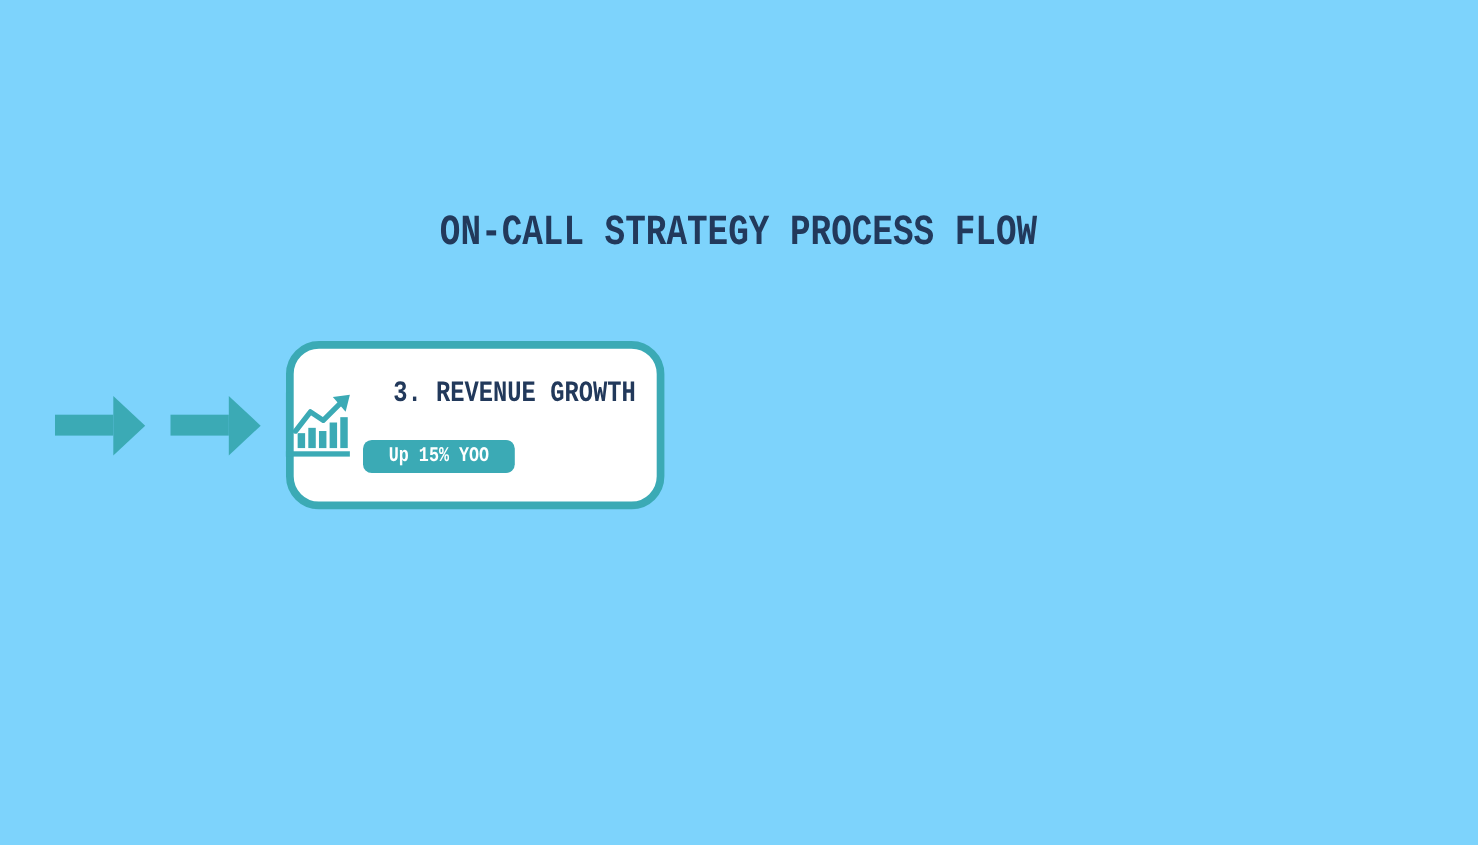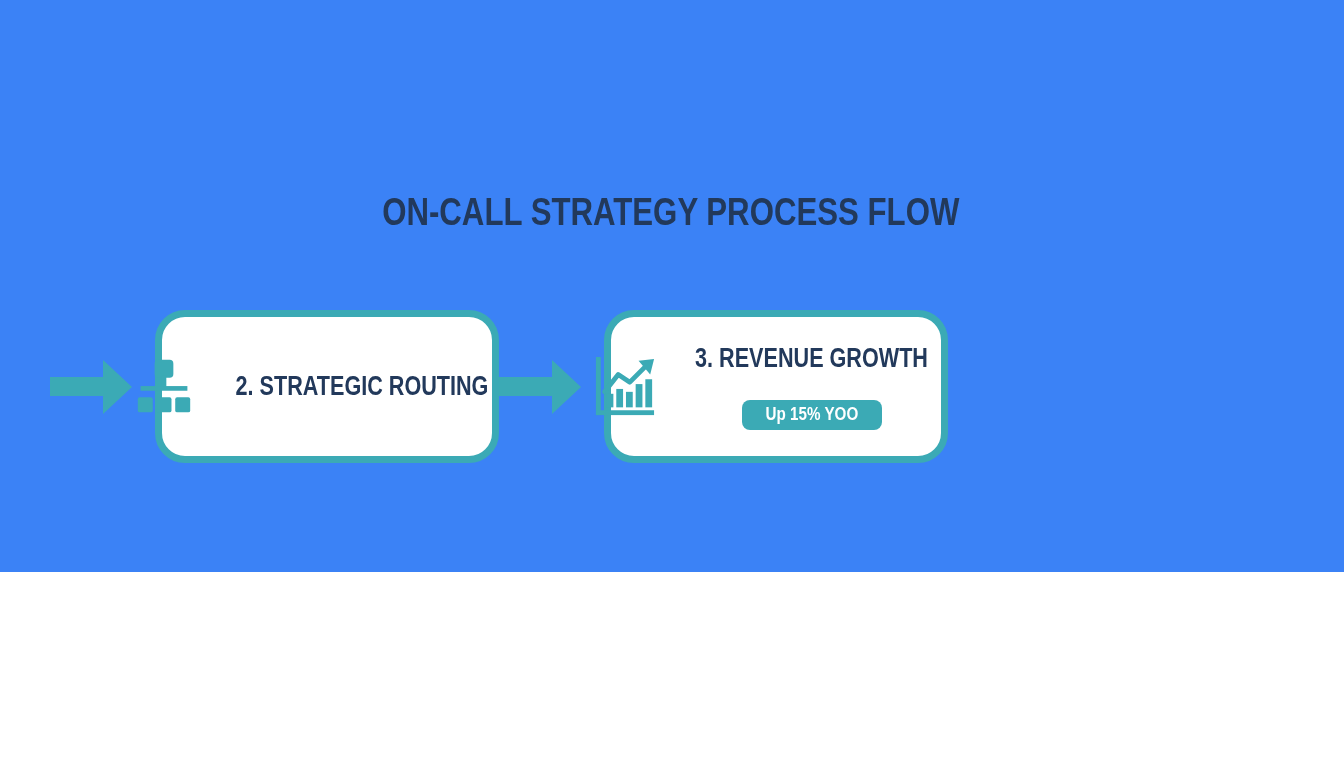--- a/index.html
+++ b/index.html
@@ -7,22 +7,23 @@
     padding: 0;
     width: 1344px;
     height: 768px;
     background: #ffffff;
     overflow: hidden;
     font-family: "Liberation Sans", sans-serif;
   }
   .canvas {
     position: relative;
     width: 1344px;
-    height: 572px;
-    background: #3b82f6;
+    height: 768px;
+    background: #7dd3fc;
+    font-family: Liberation Mono, monospace;
   }
   .title {
     position: absolute;
     top: 190px;
     left: 50px;
     width: 1242px;
     text-align: center;
     margin: 0;
     font-size: 39px;
     line-height: 44px;
@@ -82,21 +83,21 @@
   .arrow .head {
     width: 0;
     height: 0;
     border-left: 29px solid #3BAAB5;
     border-top: 27px solid transparent;
     border-bottom: 27px solid transparent;
   }
   .step-col {
     display: flex;
     flex-direction: column;
-    align-items: center;
+    align-items: flex-start;
     gap: 24px;
   }
   .badge {
     margin-top: 2px;
     background: #3BAAB5;
     color: #ffffff;
     font-size: 19px;
     font-weight: bold;
     padding: 3px 12px 5px 12px;
     border-radius: 8px;
@@ -112,33 +113,20 @@
   <h1 class="title"><span class="condensed">ON-CALL STRATEGY PROCESS FLOW</span></h1>
 
   <div class="flow">
 
 
     <div class="arrow">
       <div class="shaft"></div>
       <div class="head"></div>
     </div>
 
-    <div class="step-box">
-      <span class="icon-wrap">
-        <svg width="60" height="58" viewBox="0 0 64 62">
-          <rect x="22" y="2" width="20" height="19" rx="4" fill="#3BAAB5"></rect>
-          <rect x="29.5" y="19" width="5" height="15" fill="#3BAAB5"></rect>
-          <rect x="7" y="30" width="50" height="5" fill="#3BAAB5"></rect>
-          <rect x="4" y="42" width="16" height="16" rx="2" fill="#3BAAB5"></rect>
-          <rect x="24" y="42" width="16" height="16" rx="2" fill="#3BAAB5"></rect>
-          <rect x="44" y="42" width="16" height="16" rx="2" fill="#3BAAB5"></rect>
-        </svg>
-      </span>
-      <span class="step-label condensed">2. STRATEGIC ROUTING</span>
-    </div>
 
     <div class="arrow">
       <div class="shaft"></div>
       <div class="head"></div>
     </div>
 
     <div class="step-box">
       <span class="icon-wrap">
         <svg width="62" height="64" viewBox="0 0 64 66">
           <rect x="2" y="2" width="5" height="60" fill="#3BAAB5"></rect>

